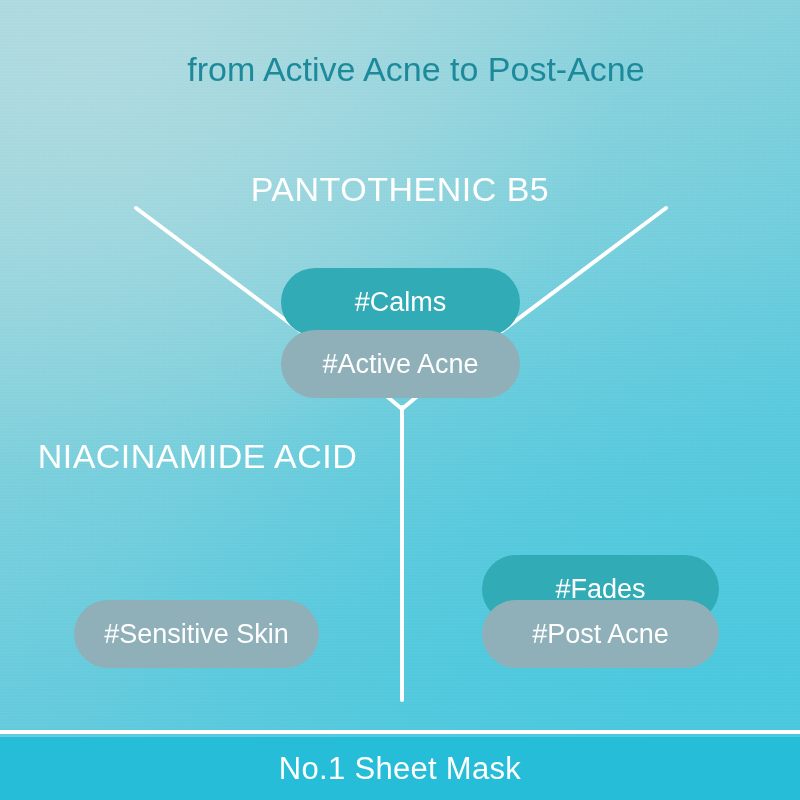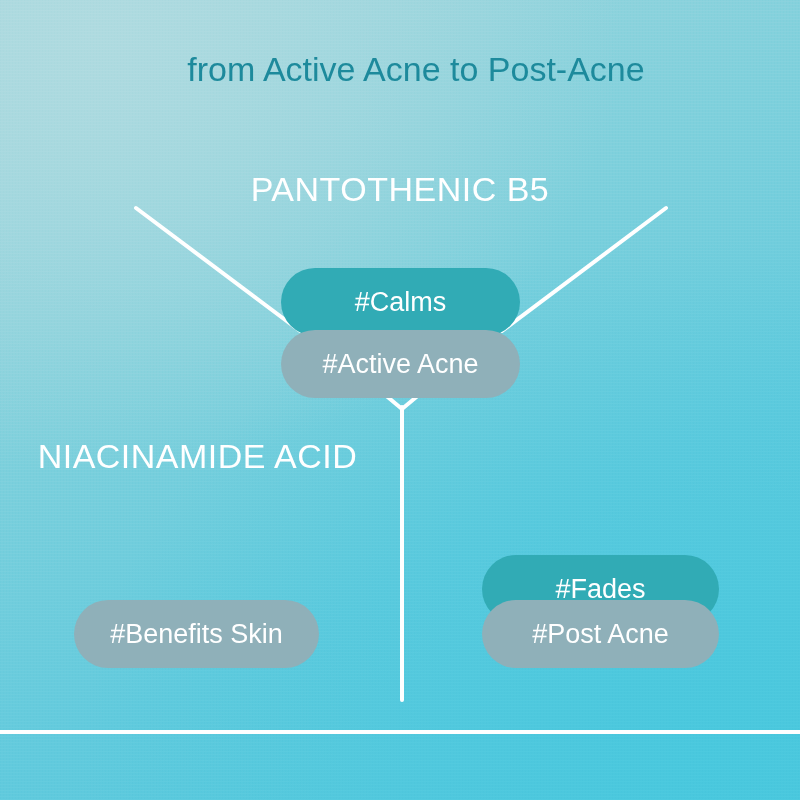--- a/index.html
+++ b/index.html
@@ -170,20 +170,23 @@
 
   <div class="header">
     <p class="subtitle">from Active Acne to Post-Acne</p>
   </div>
 
   <div class="ing-heading" id="heading-b5">PANTOTHENIC B5</div>
   <div class="pill benefit" id="pill-calms">#Calms</div>
   <div class="pill target" id="pill-active-acne">#Active Acne</div>
 
   <div class="ing-heading" id="heading-ha">NIACINAMIDE ACID</div>
-  <div class="pill target" id="pill-sensitive-skin">#Benefits Skin</div>
+  <div class="pill target" id="pill-sensitive-skin">#Sensitive Skin</div>
 
   <div class="pill benefit" id="pill-fades">#Fades</div>
   <div class="pill target" id="pill-post-acne">#Post Acne</div>
 
   <div id="banner-rule"></div>
+  <div id="banner">
+    <span id="banner-text">No.1 Sheet Mask</span>
+  </div>
 
 </div>
 
 </body></html>

